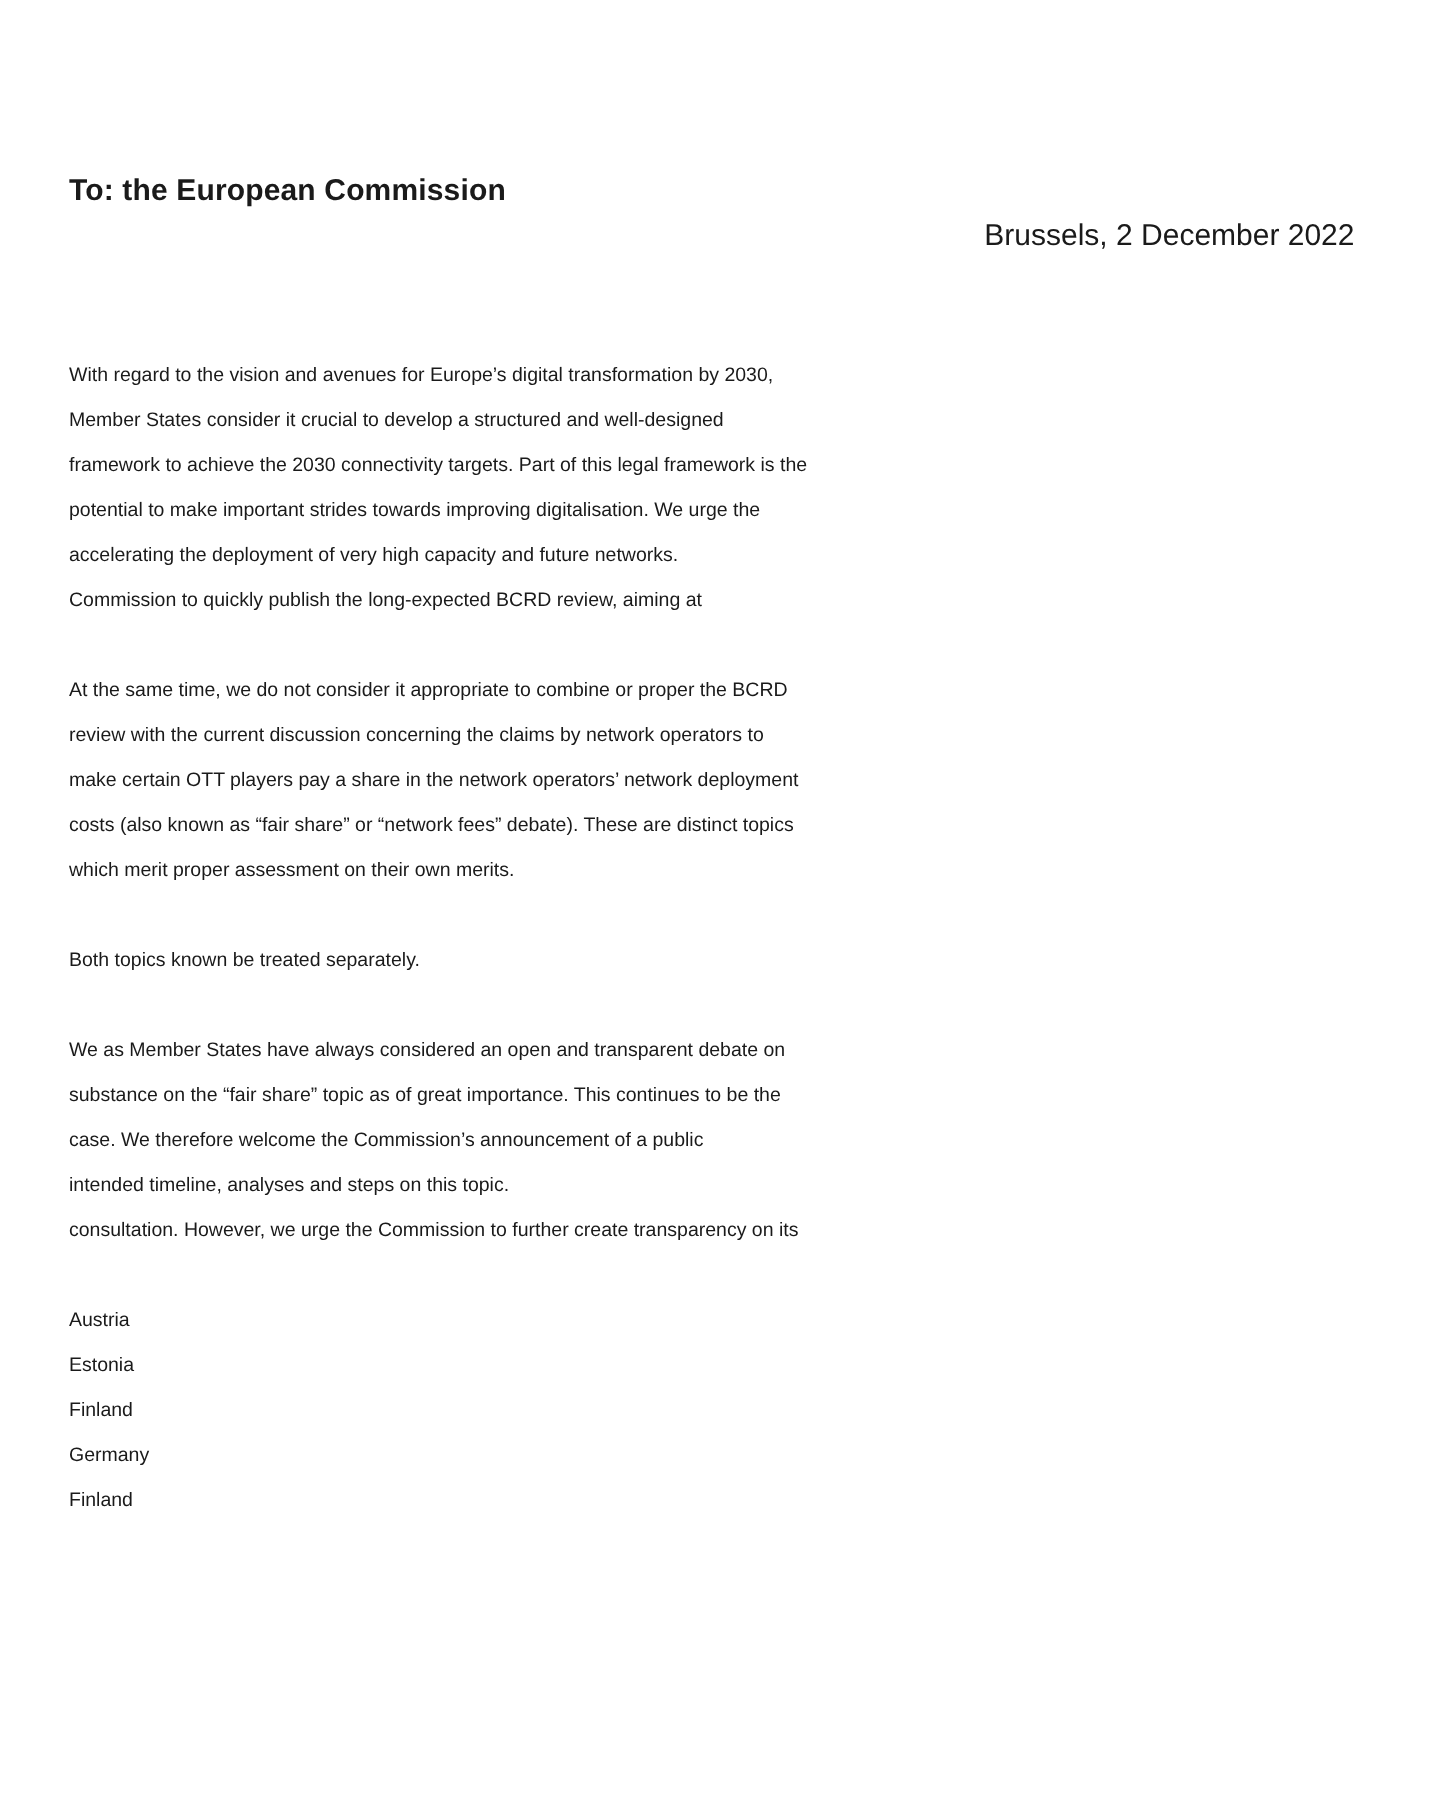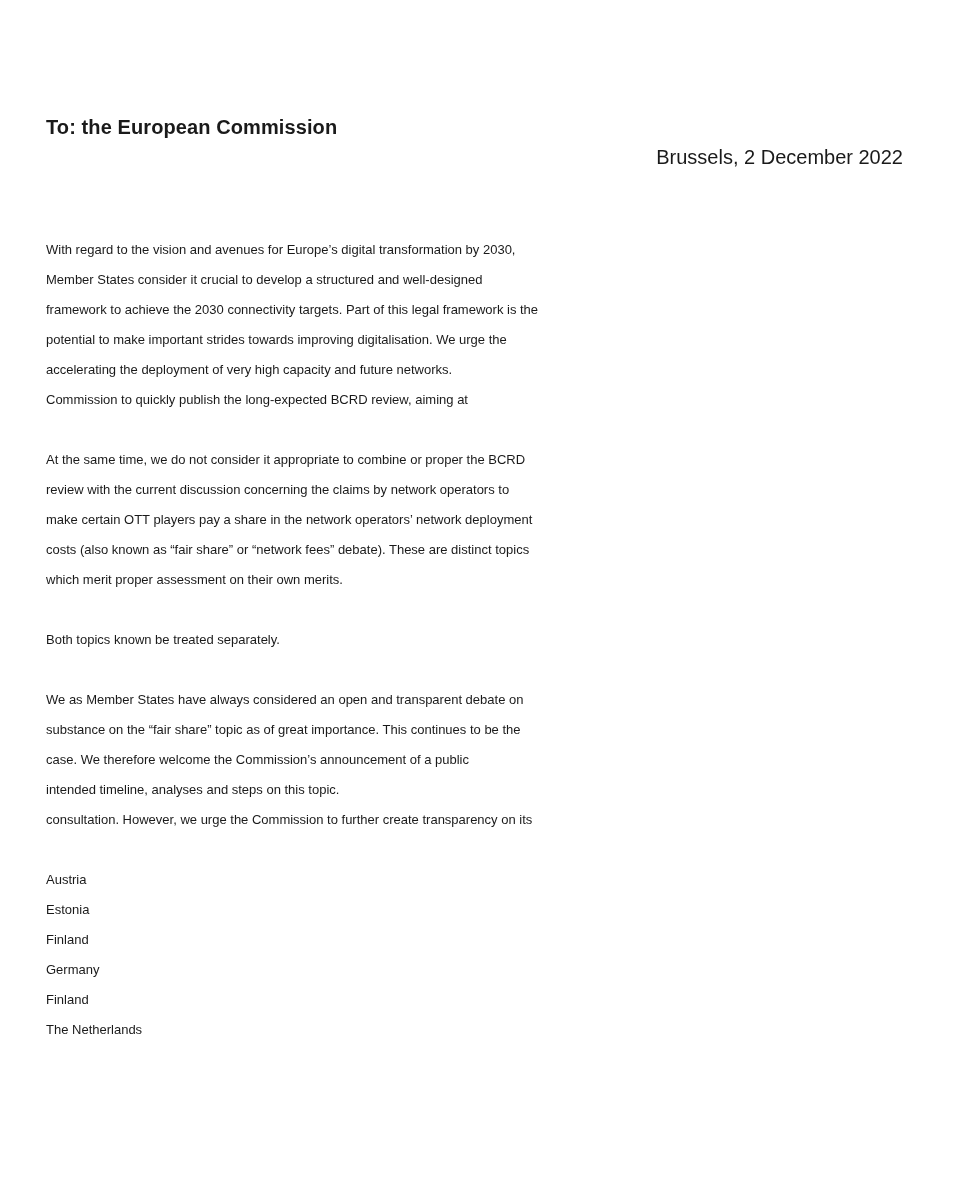--- a/index.html
+++ b/index.html
@@ -94,16 +94,15 @@
       <span class="line">intended timeline, analyses and steps on this topic.</span>
       <span class="line">consultation. However, we urge the Commission to further create transparency on its</span>
     </p>
 
     <ul class="signatories">
       <li>Austria</li>
       <li>Estonia</li>
       <li>Finland</li>
       <li>Germany</li>
       <li>Finland</li>
-      <li>The Netherlands</li>
     </ul>
   </div>
 </div>
 
 </body></html>

